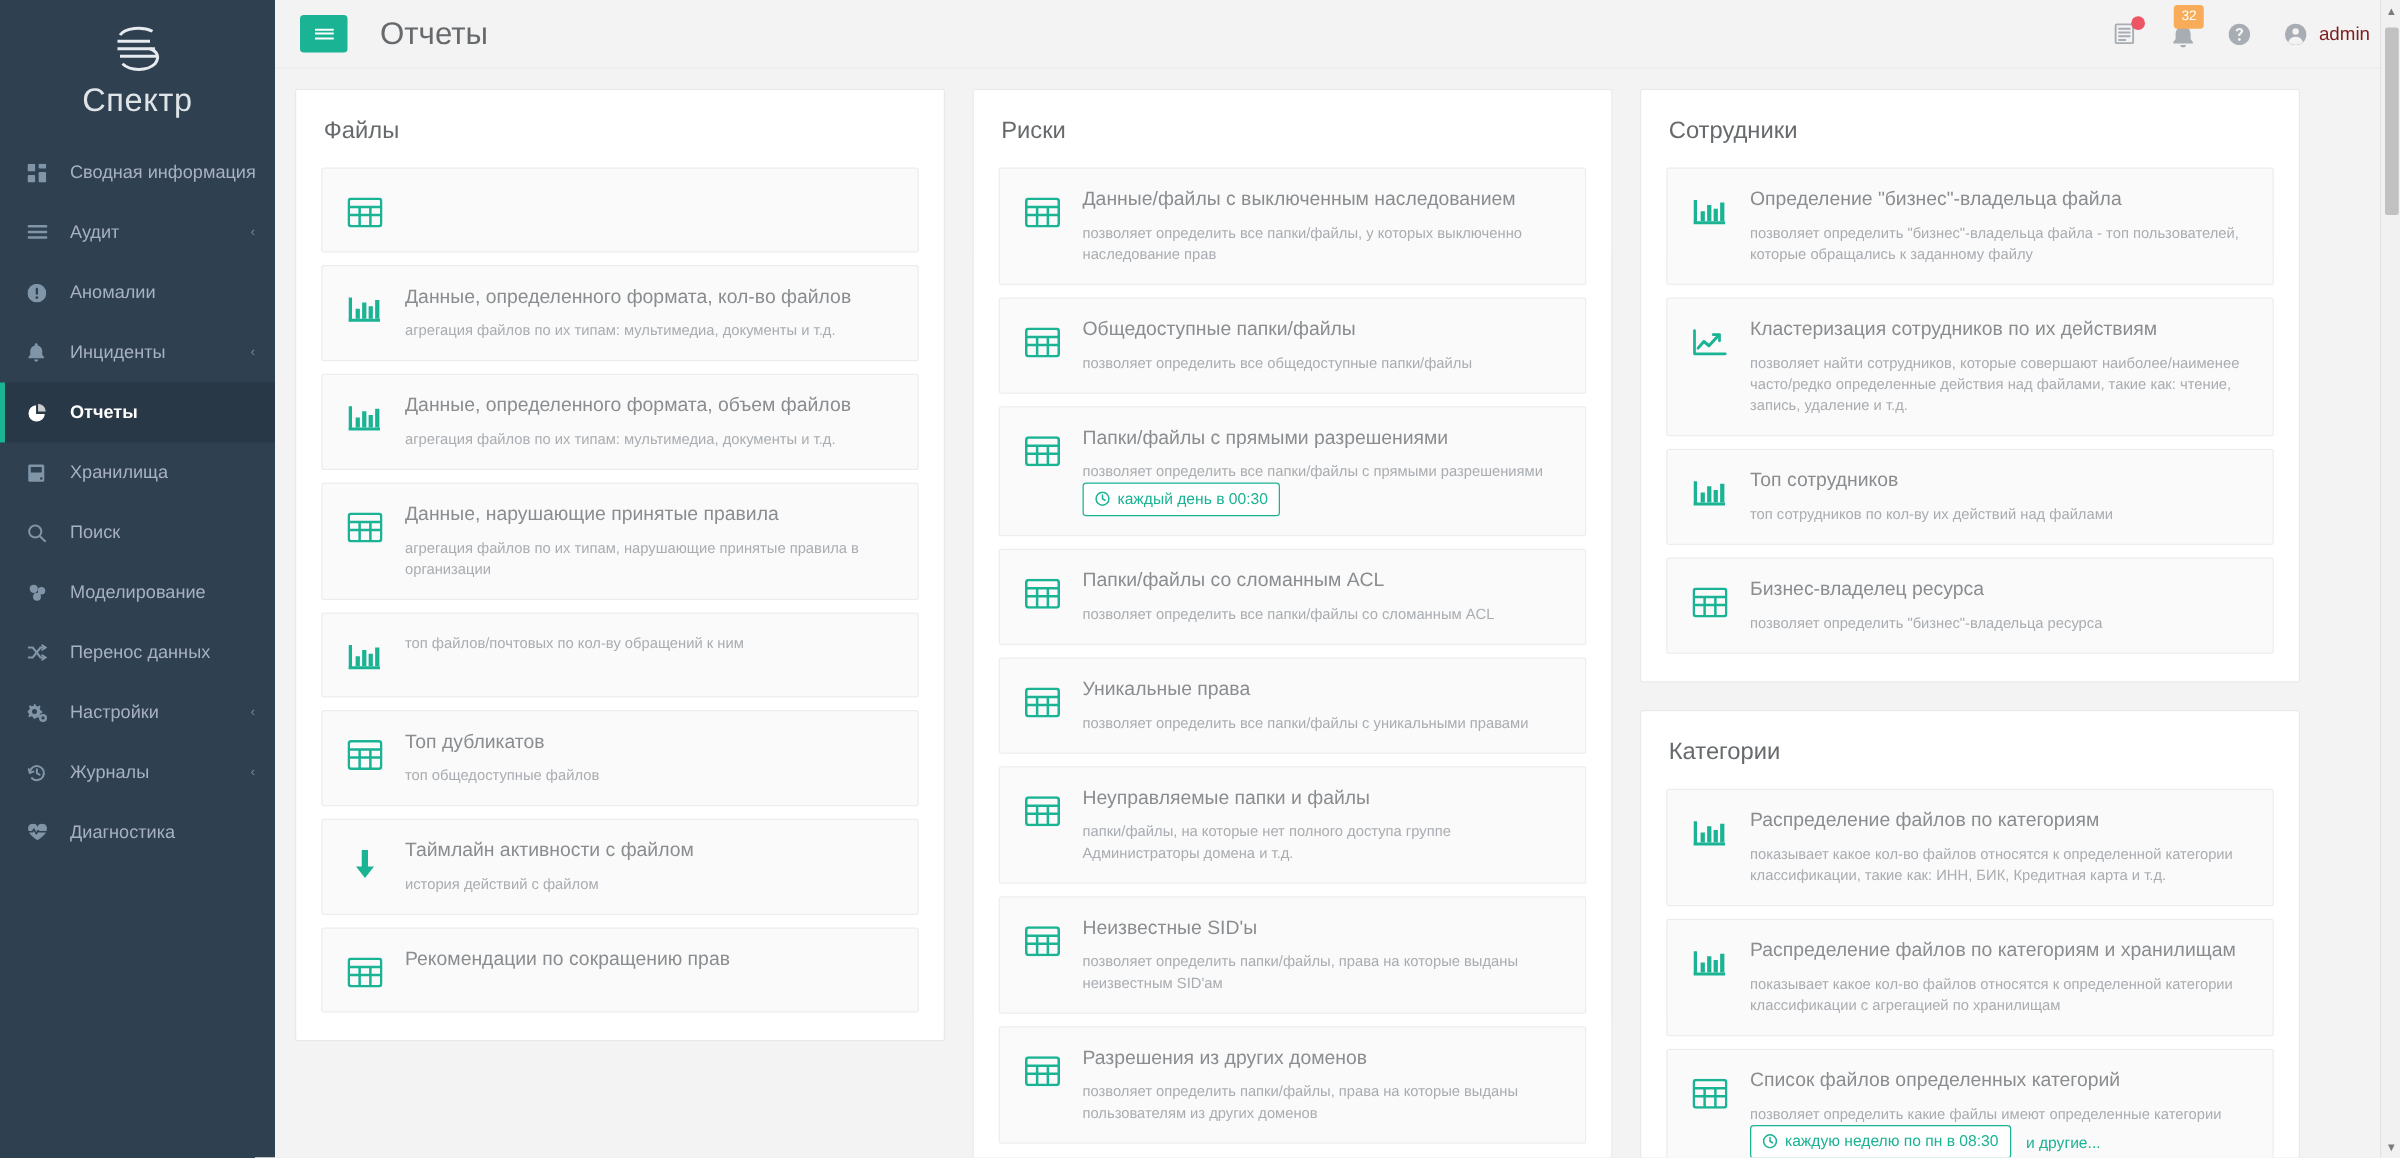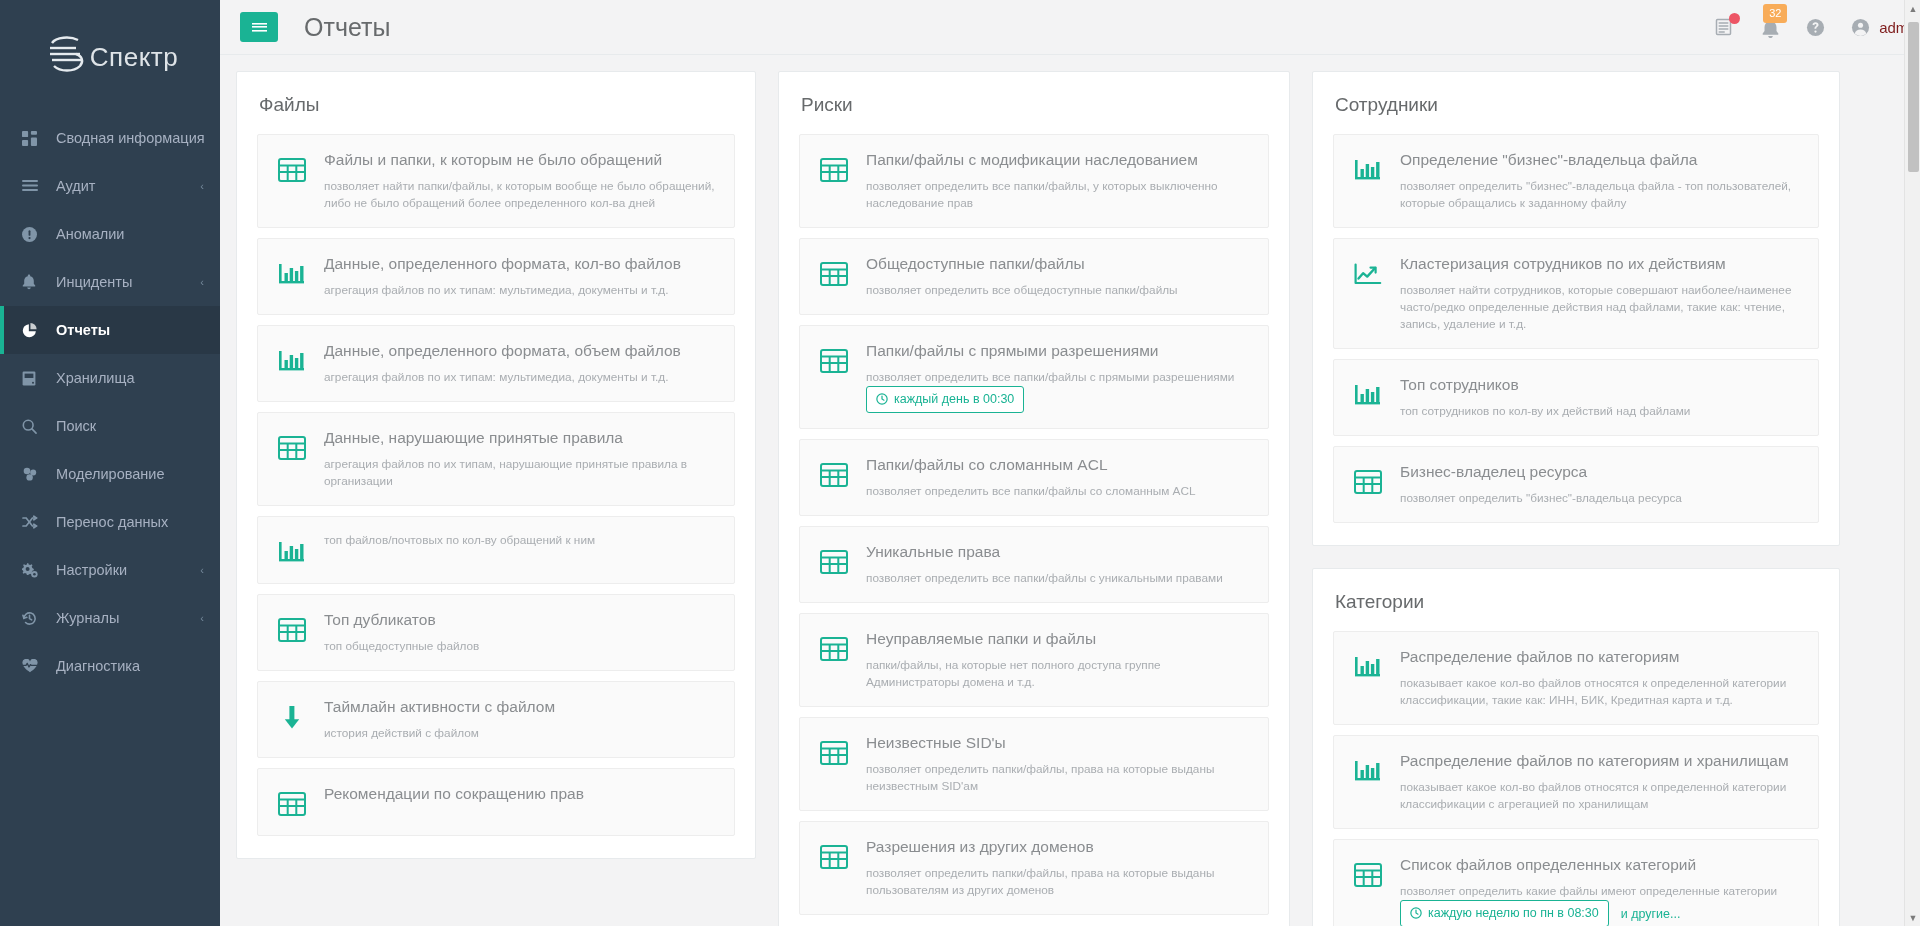--- a/index.html
+++ b/index.html
@@ -14,21 +14,21 @@
 
   
   .sidebar {
     width: 220px; min-width: 220px; height: 926px;
     background: #2f4050;
     position: relative;
     overflow: hidden;
   }
   .brand {
     height: 108px;
-    display: flex; flex-direction: row;
+    display: flex; flex-direction: column;
     align-items: center; justify-content: center;
     background: #2f4050;
     padding-top: 6px;
   }
   .brand-logo { width: 48px; height: 44px; margin-bottom: 2px; }
   .brand-name {
     color: #dfe4e8; font-size: 26px; font-weight: 400;
     letter-spacing: .5px; line-height: 30px;
   }
   .nav { padding-top: 6px; }
@@ -79,21 +79,21 @@
       linear-gradient(#fff,#fff) 0 0/15px 1.6px no-repeat,
       linear-gradient(#fff,#fff) 0 3.7px/15px 1.6px no-repeat,
       linear-gradient(#fff,#fff) 0 7.4px/15px 1.6px no-repeat;
   }
   .page-title {
     margin-left: 26px;
     font-size: 25px; color: #676a6c; font-weight: 400;
   }
   .topbar-right {
     margin-left: auto; display: flex; align-items: center;
-    gap: 26px; height: 100%;
+    padding-right: 24px; gap: 26px; height: 100%;
   }
   .tb-ico {
     position: relative; cursor: pointer;
     color: #a7adb3; display: flex; align-items: center;
   }
   .dot-badge {
     position: absolute; top: -4px; right: -5px;
     width: 11px; height: 11px; border-radius: 50%;
     background: #ed5565;
   }
@@ -403,24 +403,20 @@
             <h2 class="panel-title">Файлы</h2>
             <div class="report-list">
 
               <div class="report-card">
                 <span class="rc-icon">
                   <svg width="28" height="24" viewBox="0 0 28 24" fill="none" stroke="#1ab394" stroke-width="2">
                       <rect x="1" y="1" width="26" height="22" rx="2"></rect>
                       <path d="M1 7.5h26M1 14h26M9.7 7.5V23M18.3 7.5V23"></path>
                     </svg>
                 </span>
-                <div class="rc-body">
-                  <div class="rc-title">Файлы и папки, к которым не было обращений</div>
-                  <div class="rc-desc">позволяет найти папки/файлы, к которым вообще не было обращений, либо не было обращений более определенного кол-ва дней</div>
-                </div>
               </div>
 
 
               <div class="report-card">
                 <span class="rc-icon">
                   <svg width="28" height="24" viewBox="0 0 28 24" fill="#1ab394">
                       <rect x="1" y="2" width="2.6" height="19"></rect>
                       <rect x="1" y="19" width="25" height="2.4"></rect>
                       <rect x="6.5" y="11" width="3.4" height="8"></rect>
                       <rect x="11.7" y="6" width="3.4" height="13"></rect>
@@ -529,21 +525,21 @@
             <div class="report-list">
 
               <div class="report-card">
                 <span class="rc-icon">
                   <svg width="28" height="24" viewBox="0 0 28 24" fill="none" stroke="#1ab394" stroke-width="2">
                       <rect x="1" y="1" width="26" height="22" rx="2"></rect>
                       <path d="M1 7.5h26M1 14h26M9.7 7.5V23M18.3 7.5V23"></path>
                     </svg>
                 </span>
                 <div class="rc-body">
-                  <div class="rc-title">Папки/файлы с модификации наследованием</div>
+                  <div class="rc-title">Данные/файлы с выключенным наследованием</div>
                   <div class="rc-desc">позволяет определить все папки/файлы, у которых выключенно наследование прав</div>
                 </div>
               </div>
 
               <div class="report-card">
                 <span class="rc-icon">
                   <svg width="28" height="24" viewBox="0 0 28 24" fill="none" stroke="#1ab394" stroke-width="2">
                       <rect x="1" y="1" width="26" height="22" rx="2"></rect>
                       <path d="M1 7.5h26M1 14h26M9.7 7.5V23M18.3 7.5V23"></path>
                     </svg>

